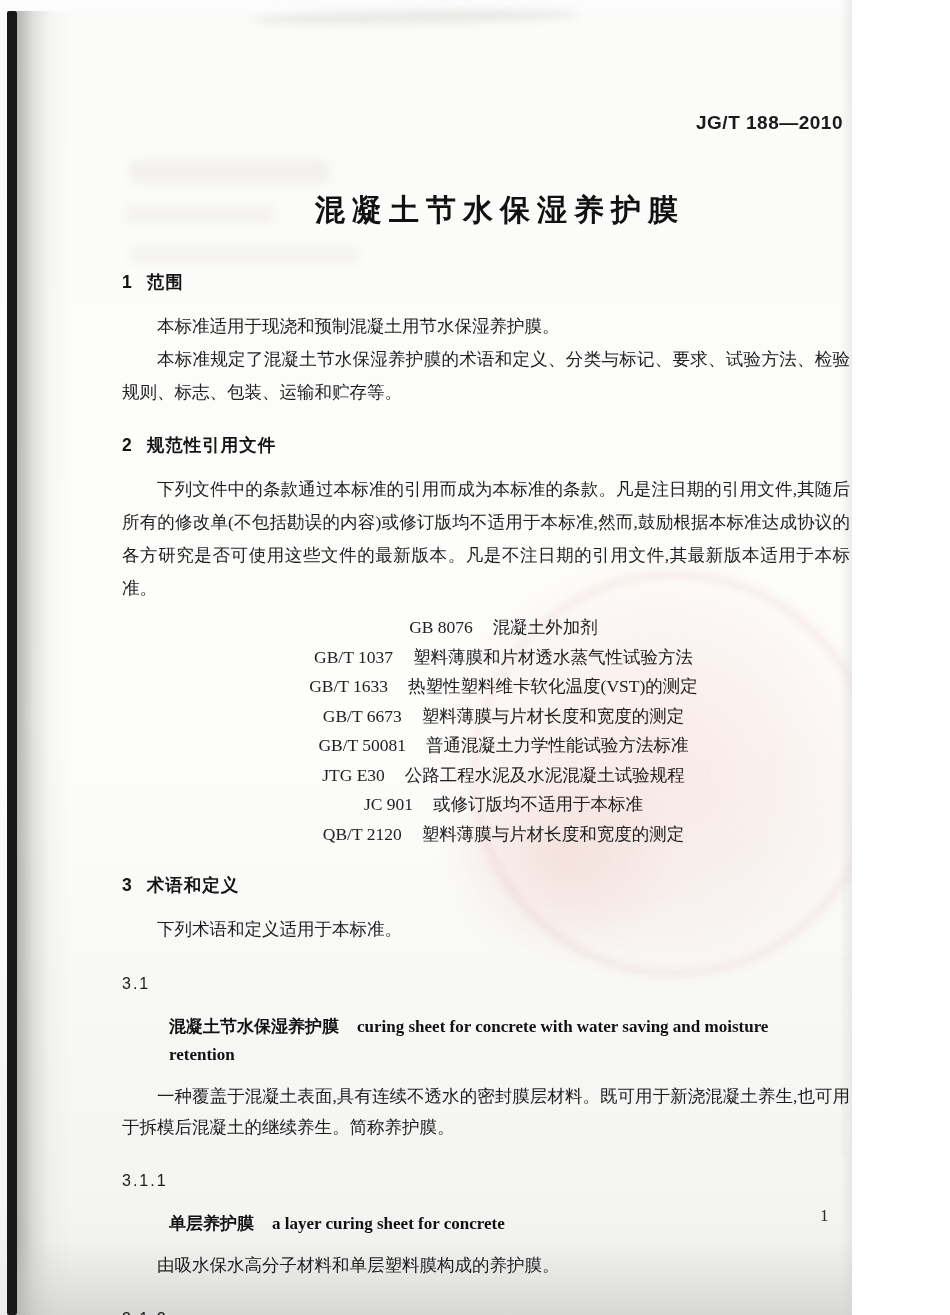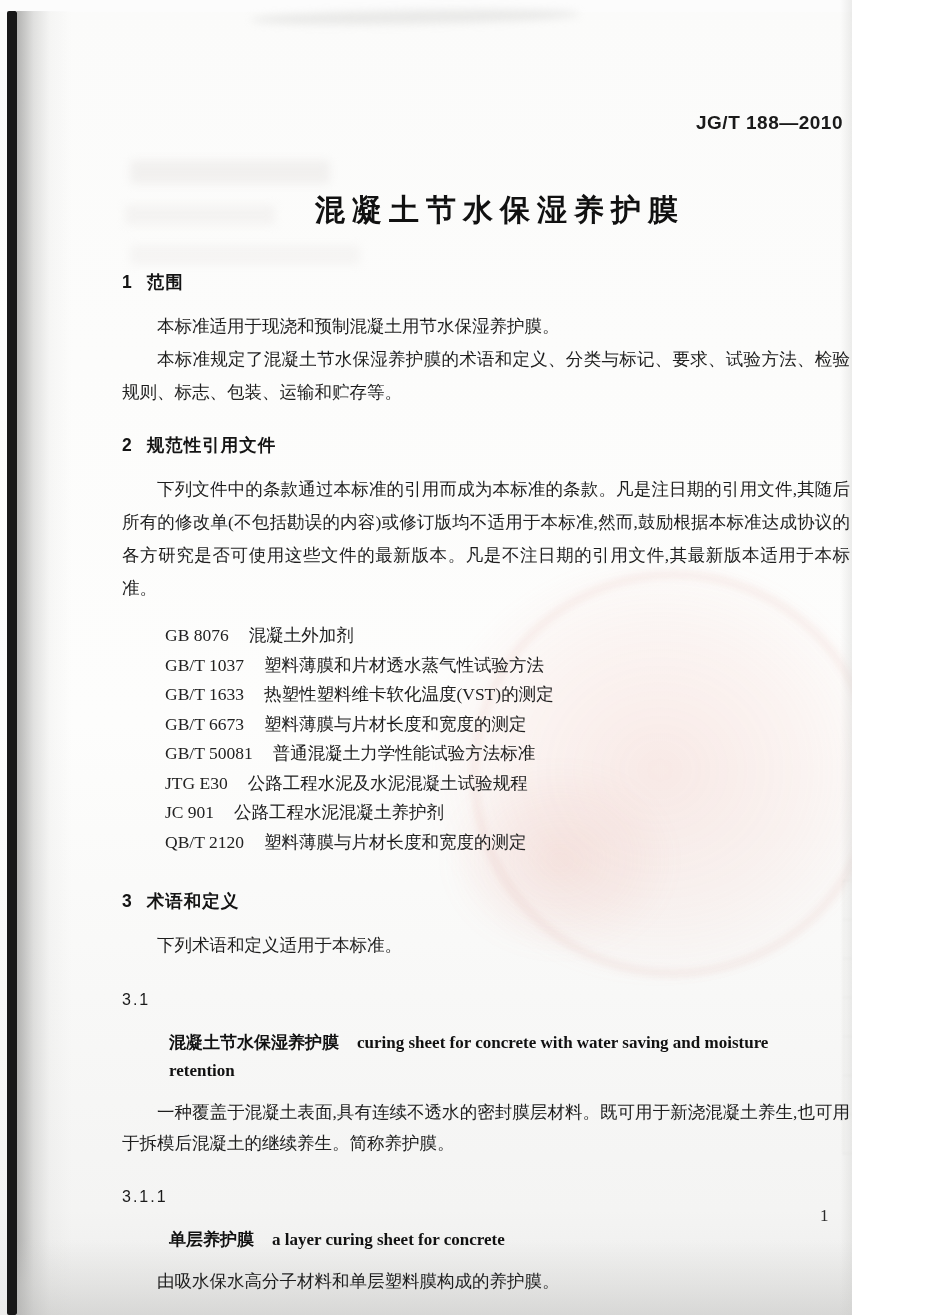--- a/index.html
+++ b/index.html
@@ -35,21 +35,21 @@
   
   .doc-number{position:absolute;top:112px;left:0;width:843px;text-align:right;
     font-family:"Liberation Sans",sans-serif;font-weight:700;font-size:19px;letter-spacing:.5px;color:#1a1a1a;}
   .doc-title{position:absolute;top:190px;left:122px;width:756px;text-align:center;
     font-family:"Liberation Sans",sans-serif;font-weight:700;font-size:30px;letter-spacing:7px;color:#111;}
   .content{position:absolute;left:122px;top:270px;width:728px;}
   .sec-heading{font-family:"Liberation Sans",sans-serif;font-weight:700;font-size:17.5px;letter-spacing:1px;color:#141414;margin:0;}
   .sp-num{display:inline-block;margin-right:14px;}
   .para{font-size:17.5px;line-height:33px;margin:0;text-indent:35px;text-align:justify;color:#1d1d1d;}
   .gap-8{height:8px;} .gap-16{height:16px;} .gap-24{height:24px;}
-  .ref-list{margin:8px;padding:0 0 0 35px;list-style:none;}
+  .ref-list{margin:0;padding:0 0 0 35px;list-style:none;text-align:center;}
   .ref-list li{font-size:17.5px;line-height:29.5px;}
   .ref-code{display:inline-block;min-width:0;margin-right:20px;}
   .term-num{font-family:"Liberation Sans",sans-serif;font-size:16px;letter-spacing:2px;color:#1a1a1a;line-height:27px;}
   .term-line{padding-left:35px;line-height:28px;margin:12px;}
   .term-zh{font-family:"Liberation Sans",sans-serif;font-weight:700;font-size:17px;margin-right:18px;color:#111;}
   .term-en{font-family:"Liberation Serif",serif;font-weight:700;font-size:17px;color:#111;}
   .term-def{font-size:17.5px;line-height:31px;margin:0;text-indent:35px;text-align:justify;color:#1d1d1d;}
   .page-number{position:absolute;left:820px;top:1206px;font-size:17px;color:#2a2a2a;}
 </style>
 </head>
@@ -88,21 +88,21 @@
     <div class="gap-16"></div>
     <p class="para">下列文件中的条款通过本标准的引用而成为本标准的条款。凡是注日期的引用文件,其随后所有的修改单(不包括勘误的内容)或修订版均不适用于本标准,然而,鼓励根据本标准达成协议的各方研究是否可使用这些文件的最新版本。凡是不注日期的引用文件,其最新版本适用于本标准。</p>
     <div class="gap-8"></div>
     <ul class="ref-list">
       <li><span class="ref-code">GB 8076</span><span>混凝土外加剂</span></li>
       <li><span class="ref-code">GB/T 1037</span><span>塑料薄膜和片材透水蒸气性试验方法</span></li>
       <li><span class="ref-code">GB/T 1633</span><span>热塑性塑料维卡软化温度(VST)的测定</span></li>
       <li><span class="ref-code">GB/T 6673</span><span>塑料薄膜与片材长度和宽度的测定</span></li>
       <li><span class="ref-code">GB/T 50081</span><span>普通混凝土力学性能试验方法标准</span></li>
       <li><span class="ref-code">JTG E30</span><span>公路工程水泥及水泥混凝土试验规程</span></li>
-      <li><span class="ref-code">JC 901</span><span>公路工程水泥混凝土养护剂</span></li>
+      <li><span class="ref-code">JC 901</span><span>或修订版均不适用于本标准</span></li>
       <li><span class="ref-code">QB/T 2120</span><span>塑料薄膜与片材长度和宽度的测定</span></li>
     </ul>
 
     <div class="gap-24"></div>
 
     <p class="sec-heading"><span class="sp-num">3</span><span>术语和定义</span></p>
     <div class="gap-16"></div>
     <p class="para">下列术语和定义适用于本标准。</p>
     <div class="gap-8"></div>
 

